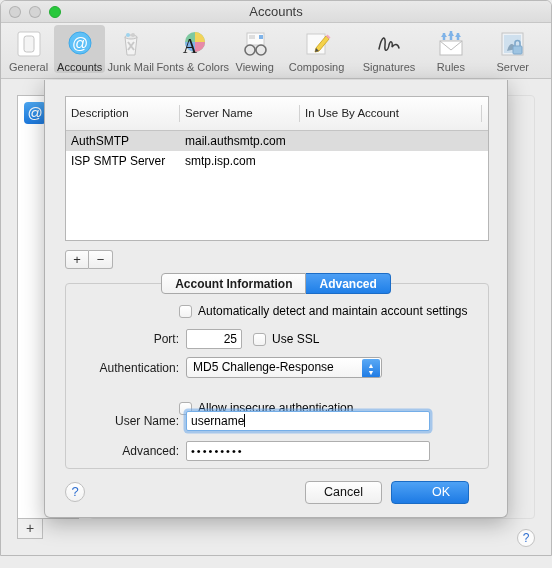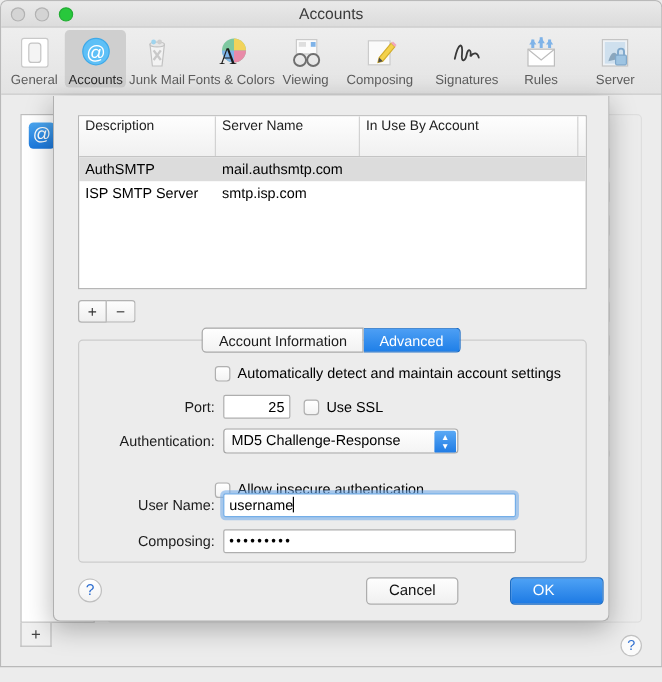--- a/index.html
+++ b/index.html
@@ -166,20 +166,21 @@
     left: 20px; top: 16px;
     width: 424px; height: 145px;
     background: #fff;
     border: 1px solid #b6b6b6;
   }
   .thead {
     display: flex;
     height: 34px;
     background: linear-gradient(to bottom, #fefefe, #f0f0f0);
     border-bottom: 1px solid #c4c4c4;
+    align-items: center;
   }
   .th {
     padding-left: 5px;
     line-height: 17px;
     font-size: 11.5px;
     color: #222;
     border-right: 1px solid #d2d2d2;
     overflow: hidden;
     white-space: nowrap;
   }
@@ -215,20 +216,21 @@
   .pm-btn:last-child { border-radius: 0 3px 3px 0; border-left: none; }
 
   
   .tabbar {
     position: absolute;
     left: 0; top: 193px;
     width: 100%;
     display: flex;
     justify-content: center;
     z-index: 3;
+    font-weight: bold;
   }
   .tab {
     height: 21px;
     padding: 0 13px;
     line-height: 20px;
     font-size: 12px;
     border: 1px solid #a9a9a9;
     background: linear-gradient(to bottom, #fefefe, #f2f2f2);
     color: #1c1c1c;
   }
@@ -342,23 +344,23 @@
     padding: 0 18px;
     border-radius: 4px;
     font-size: 12.5px;
     line-height: 21px;
     border: 1px solid #adadad;
     background: linear-gradient(to bottom, #fefefe, #f0f0f0);
     color: #111;
   }
   .btn.cancel { right: 125px; }
   .btn.ok {
-    right: 4px;
+    right: 38px;
     min-width: 78px;
-    text-align: left;
+    text-align: right;
     background: linear-gradient(to bottom, #4ea2f5, #1d7ae4);
     border-color: #1a6bc4;
     color: #fff;
   }
 </style>
 </head>
 <body>
 
 <div class="prefs-window">
 
@@ -569,21 +571,21 @@
       <div class="cbox"></div>
       <div class="cblabel">Allow insecure authentication</div>
     </div>
 
     <div class="frow" style="left:0px; top:127px">
       <div class="flabel">User Name:</div>
       <div class="tfield focused" style="width:244px"><span>username</span><span class="caret"></span></div>
     </div>
 
     <div class="frow" style="left:0px; top:157px">
-      <div class="flabel">Composing:</div>
+      <div class="flabel">Advanced:</div>
       <div class="tfield dots" style="width:244px">•••••••••</div>
     </div>
 
   </div>
 
   <div class="sheet-help">?</div>
   <div class="btn cancel">Cancel</div>
   <div class="btn ok">OK</div>
 
 </div>

